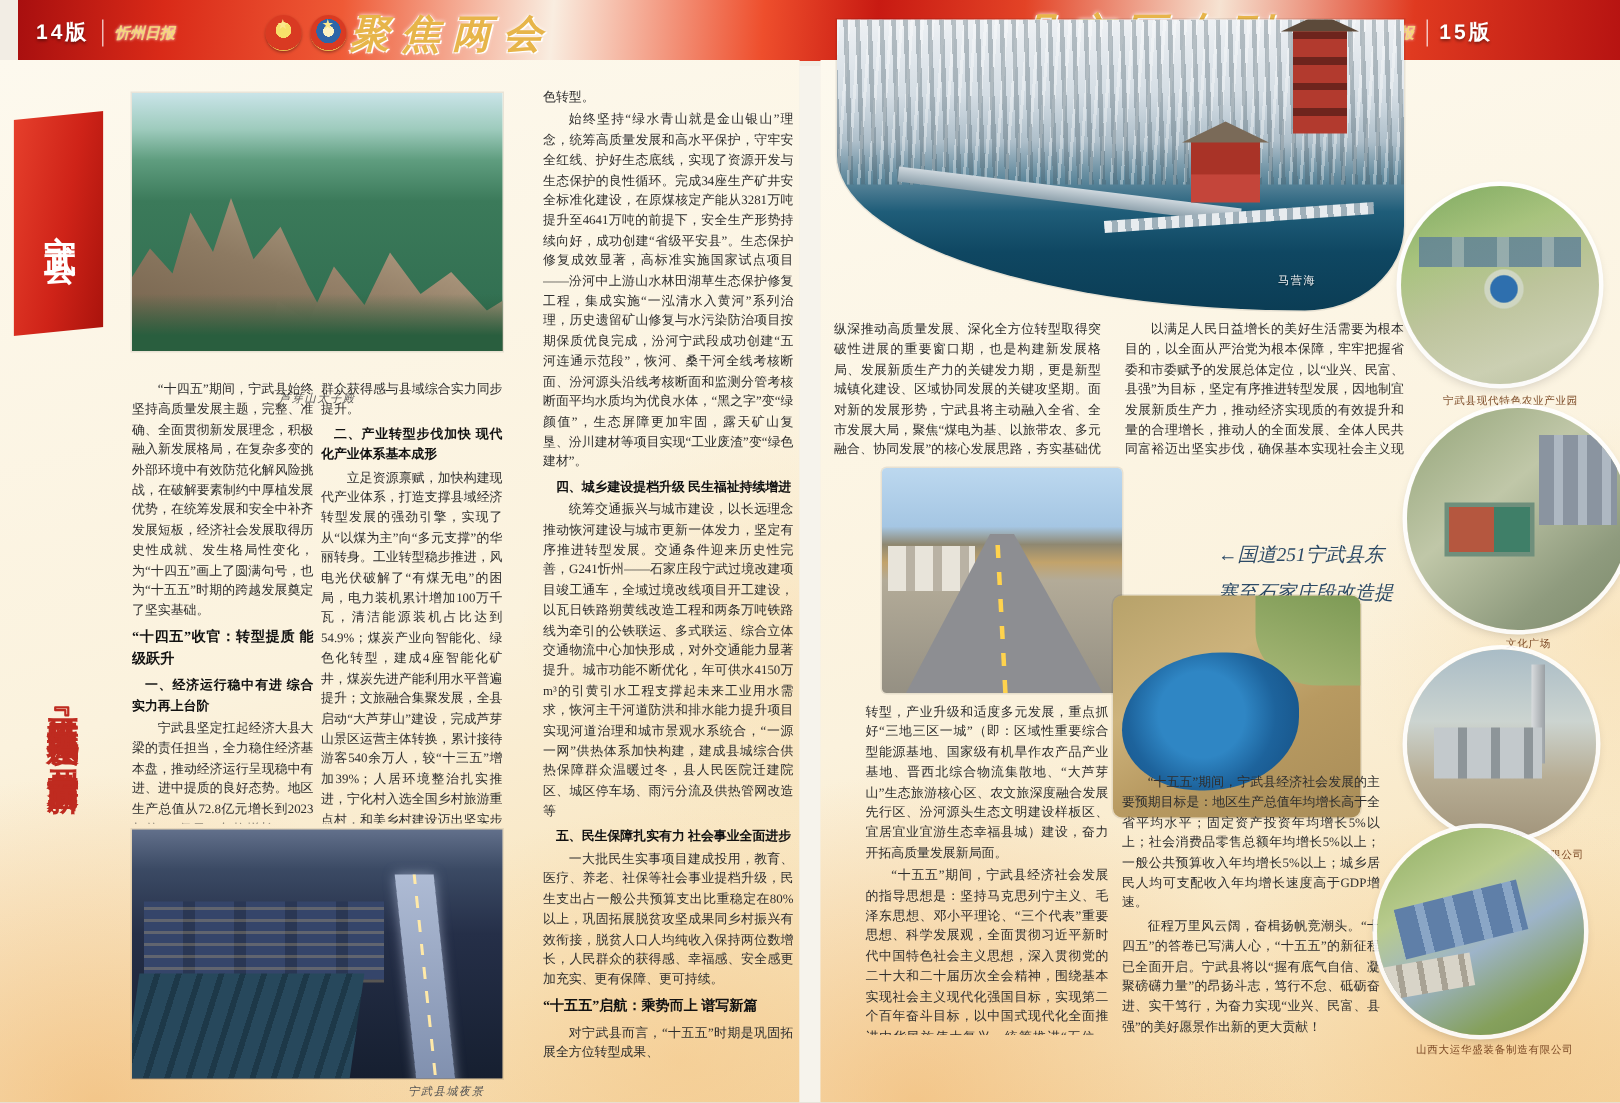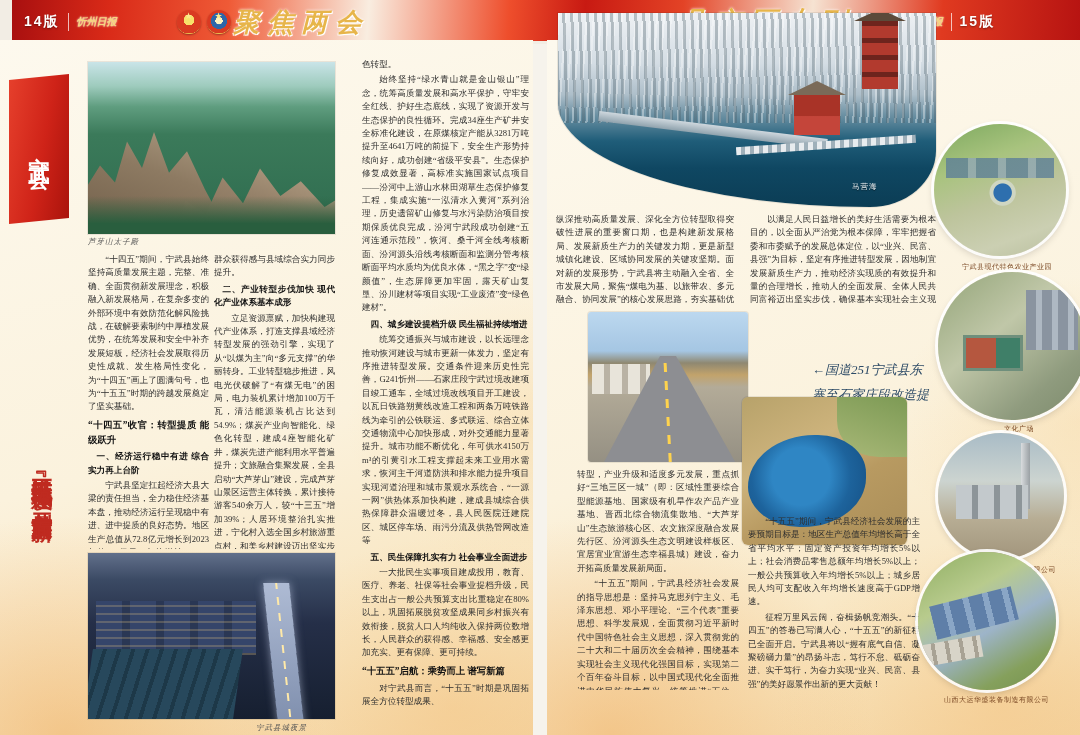--- a/index.html
+++ b/index.html
@@ -46,21 +46,21 @@
     box-shadow:2px 2px 4px rgba(0,0,0,.15);}
   .badge span{writing-mode:vertical-rl;color:#fff;font-weight:bold;font-size:21px;
     letter-spacing:6px;font-family:"Liberation Sans",sans-serif;}
   .vhead{position:absolute;left:16px;top:196px;height:495px;width:52px;
     writing-mode:vertical-rl;text-orientation:upright;
     font-size:21px;font-weight:bold;color:#bf2b20;letter-spacing:1px;line-height:52px;text-align:center;}
 
   
   .photo{position:absolute;overflow:hidden;box-shadow:0 0 0 1px rgba(0,0,0,.08);}
   .cap{position:absolute;font-size:7.5px;color:#555;font-style:italic;letter-spacing:1px;}
-  .cap.center{}
+  .cap.center{text-align:center;margin-top:24px;}
   .cap.white{color:#f2f5f7;font-style:normal;text-shadow:0 1px 1px rgba(0,0,0,.5);}
   .circap{position:absolute;font-size:7px;color:#7c4a26;letter-spacing:.5px;white-space:nowrap;}
 
   
   .col{position:absolute;overflow:hidden;font-size:8.6px;line-height:1.56;color:#2e2e2e;
     text-align:justify;text-justify:inter-ideograph;}
   .col p{margin:0 0 2px;text-indent:2em;}
   .col p.h-major{font-weight:bold;color:#111;text-indent:0;font-size:9.4px;margin:4px 0 3px;}
   .col p.h-sub{font-weight:bold;color:#111;text-indent:1em;margin:3px 0 2px;}
   .col p.lead-bold{font-weight:normal;text-indent:0;}
@@ -202,21 +202,21 @@
       <p class="h-sub">二、产业转型步伐加快 现代化产业体系基本成形</p>
       <p>立足资源禀赋，加快构建现代产业体系，打造支撑县域经济转型发展的强劲引擎，实现了从“以煤为主”向“多元支撑”的华丽转身。工业转型稳步推进，风电光伏破解了“有煤无电”的困局，电力装机累计增加100万千瓦，清洁能源装机占比达到54.9%；煤炭产业向智能化、绿色化转型，建成4座智能化矿井，煤炭先进产能利用水平普遍提升；文旅融合集聚发展，全县启动“大芦芽山”建设，完成芦芽山景区运营主体转换，累计接待游客540余万人，较“十三五”增加39%；人居环境整治扎实推进，宁化村入选全国乡村旅游重点村，和美乡村建设迈出坚实步伐。</p>
 
     </div>
 
     <div class="photo" id="photo-city">
       <div class="blocks"></div>
       <div class="field"></div>
       <div class="road"></div>
     </div>
-    <div class="cap" style="left:256px;top:683px;width:95px;text-align:left">宁武县城夜景</div>
+    <div class="cap" style="left:228px;top:683px;width:95px;text-align:right">宁武县城夜景</div>
 
     <div class="col" style="left:362px;top:18px;width:167px;height:672px">
       <p class="lead-bold">色转型。</p>
       <p>始终坚持“绿水青山就是金山银山”理念，统筹高质量发展和高水平保护，守牢安全红线、护好生态底线，实现了资源开发与生态保护的良性循环。完成34座生产矿井安全标准化建设，在原煤核定产能从3281万吨提升至4641万吨的前提下，安全生产形势持续向好，成功创建“省级平安县”。生态保护修复成效显著，高标准实施国家试点项目——汾河中上游山水林田湖草生态保护修复工程，集成实施“一泓清水入黄河”系列治理，历史遗留矿山修复与水污染防治项目按期保质优良完成，汾河宁武段成功创建“五河连通示范段”，恢河、桑干河全线考核断面、汾河源头沿线考核断面和监测分管考核断面平均水质均为优良水体，“黑之字”变“绿颜值”，生态屏障更加牢固，露天矿山复垦、汾川建材等项目实现“工业废渣”变“绿色建材”。</p>
       <p class="h-sub">四、城乡建设提档升级 民生福祉持续增进</p>
       <p>统筹交通振兴与城市建设，以长远理念推动恢河建设与城市更新一体发力，坚定有序推进转型发展。交通条件迎来历史性完善，G241忻州——石家庄段宁武过境改建项目竣工通车，全域过境改线项目开工建设，以瓦日铁路朔黄线改造工程和两条万吨铁路线为牵引的公铁联运、多式联运、综合立体交通物流中心加快形成，对外交通能力显著提升。城市功能不断优化，年可供水4150万m³的引黄引水工程支撑起未来工业用水需求，恢河主干河道防洪和排水能力提升项目实现河道治理和城市景观水系统合，“一源一网”供热体系加快构建，建成县城综合供热保障群众温暖过冬，县人民医院迁建院区、城区停车场、雨污分流及供热管网改造等</p>
       <p class="h-sub">五、民生保障扎实有力 社会事业全面进步</p>
       <p>一大批民生实事项目建成投用，教育、医疗、养老、社保等社会事业提档升级，民生支出占一般公共预算支出比重稳定在80%以上，巩固拓展脱贫攻坚成果同乡村振兴有效衔接，脱贫人口人均纯收入保持两位数增长，人民群众的获得感、幸福感、安全感更加充实、更有保障、更可持续。</p>
       <p class="h-major">“十五五”启航：乘势而上 谱写新篇</p>
       <p>对宁武县而言，“十五五”时期是巩固拓展全方位转型成果、</p>

